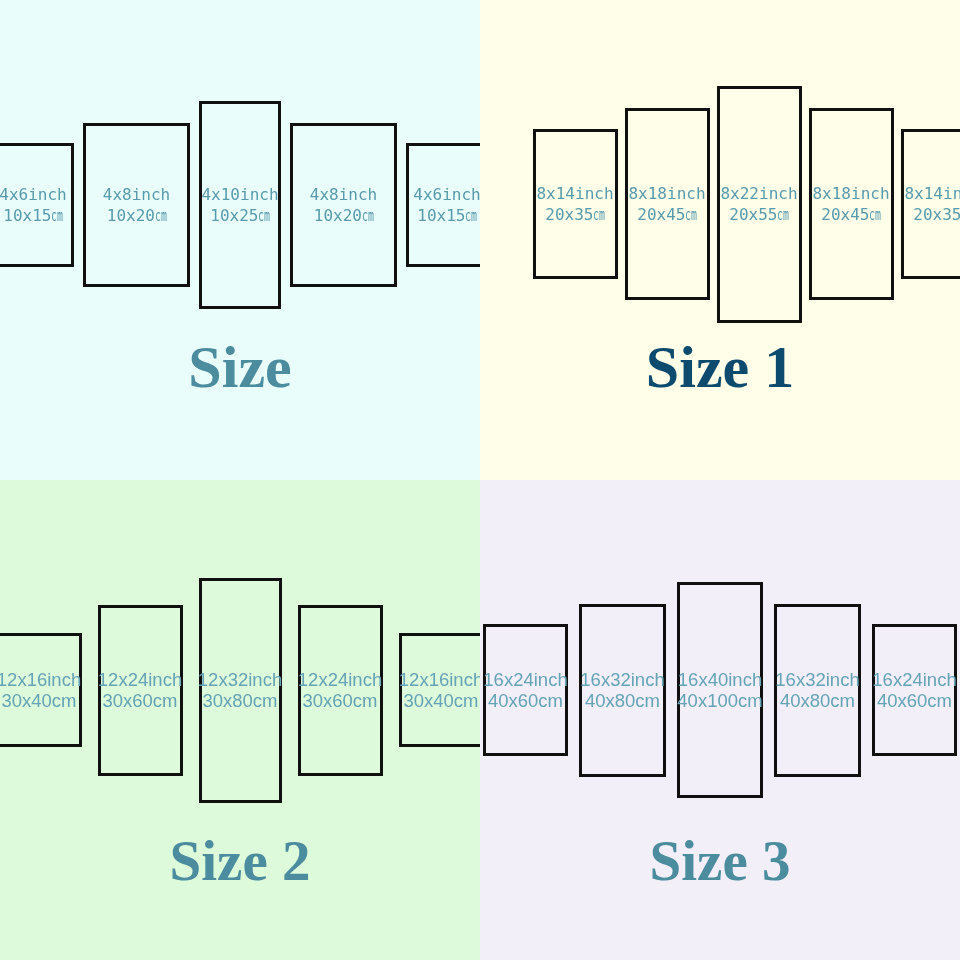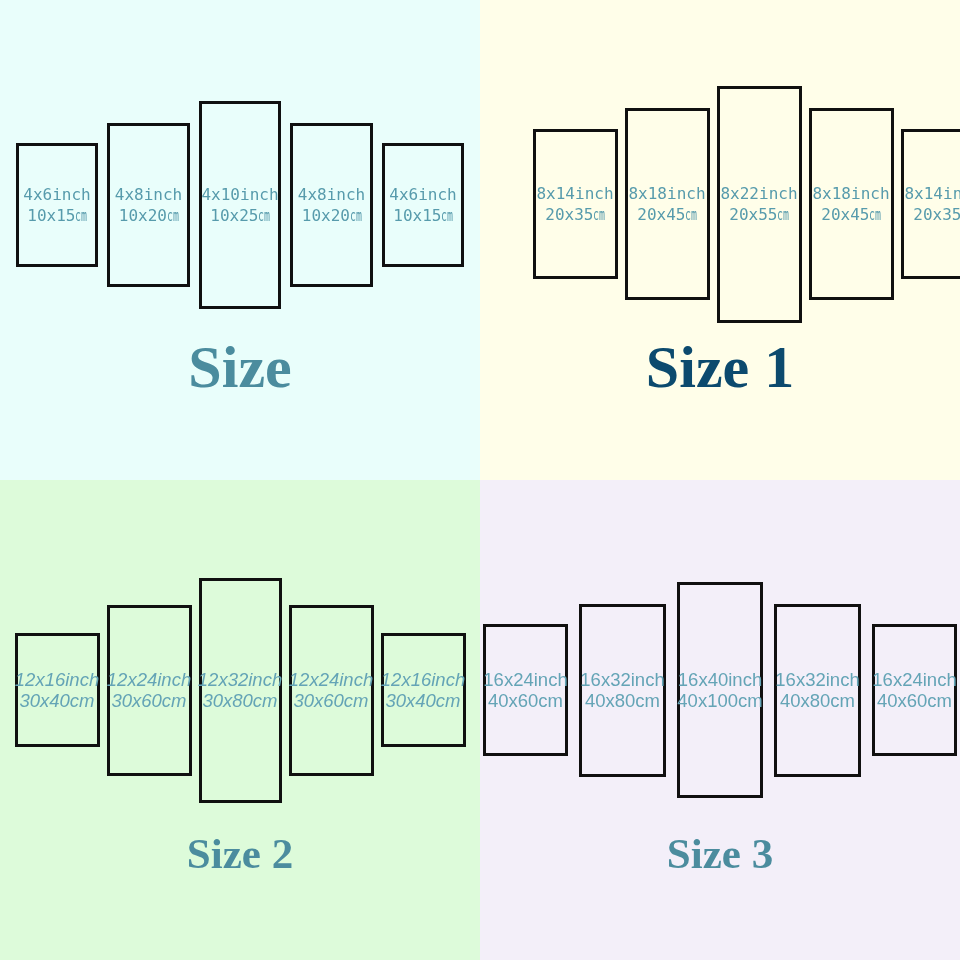--- a/index.html
+++ b/index.html
@@ -18,32 +18,32 @@
     position:relative;
     width:480px;height:480px;
     overflow:hidden;
   }
   .panels{
     position:absolute;left:0;top:0;width:100%;
     display:flex;justify-content:center;align-items:center;
   }
   .q0 .panels{height:410px;gap:9px;}
   .q1 .panels{height:408px;gap:7px;padding-left:39px;}
-  .q2 .panels{height:420px;gap:7px;font-style:italic;}
+  .q2 .panels{height:420px;gap:16px;}
   .q3 .panels{height:420px;gap:11px;}
   .panel{
     flex:none;
     border:3px solid #101010;
     box-sizing:border-box;
     display:flex;align-items:center;justify-content:center;
     background:transparent;
   }
   
   .q0 .panel:nth-child(1),.q0 .panel:nth-child(5){width:82px;height:124px;}
-  .q0 .panel:nth-child(2),.q0 .panel:nth-child(4){width:83px;height:164px;}
+  .q0 .panel:nth-child(2),.q0 .panel:nth-child(4){width:107px;height:164px;}
   .q0 .panel:nth-child(3){width:82px;height:208px;}
   .q1 .panel:nth-child(1),.q1 .panel:nth-child(5){width:85px;height:150px;}
   .q1 .panel:nth-child(2),.q1 .panel:nth-child(4){width:85px;height:192px;}
   .q1 .panel:nth-child(3){width:85px;height:237px;}
   .q2 .panel:nth-child(1),.q2 .panel:nth-child(5){width:85px;height:114px;}
   .q2 .panel:nth-child(2),.q2 .panel:nth-child(4){width:85px;height:171px;}
   .q2 .panel:nth-child(3){width:83px;height:225px;}
   .q3 .panel:nth-child(1),.q3 .panel:nth-child(5){width:85px;height:132px;}
   .q3 .panel:nth-child(2),.q3 .panel:nth-child(4){width:87px;height:173px;}
   .q3 .panel:nth-child(3){width:86px;height:216px;}
@@ -70,21 +70,21 @@
   .title{
     position:absolute;left:0;width:100%;
     margin:0;
     text-align:center;
     font-family:"Liberation Serif","DejaVu Serif",serif;
     font-weight:700;
     line-height:1;
     letter-spacing:0;
   }
   .q0 .title,.q1 .title{top:337px;font-size:60px;}
-  .q2 .title,.q3 .title{top:352px;font-size:43px;}
+  .q2 .title,.q3 .title{top:352px;font-size:57px;}
 </style>
 </head>
 <body>
 
 <div class="grid">
 
   <section class="quadrant q0" style="background-color: rgb(233, 254, 251); color: rgb(87, 155, 172);">
     <div class="panels">
       <div class="panel">
         <div class="panel-label">

